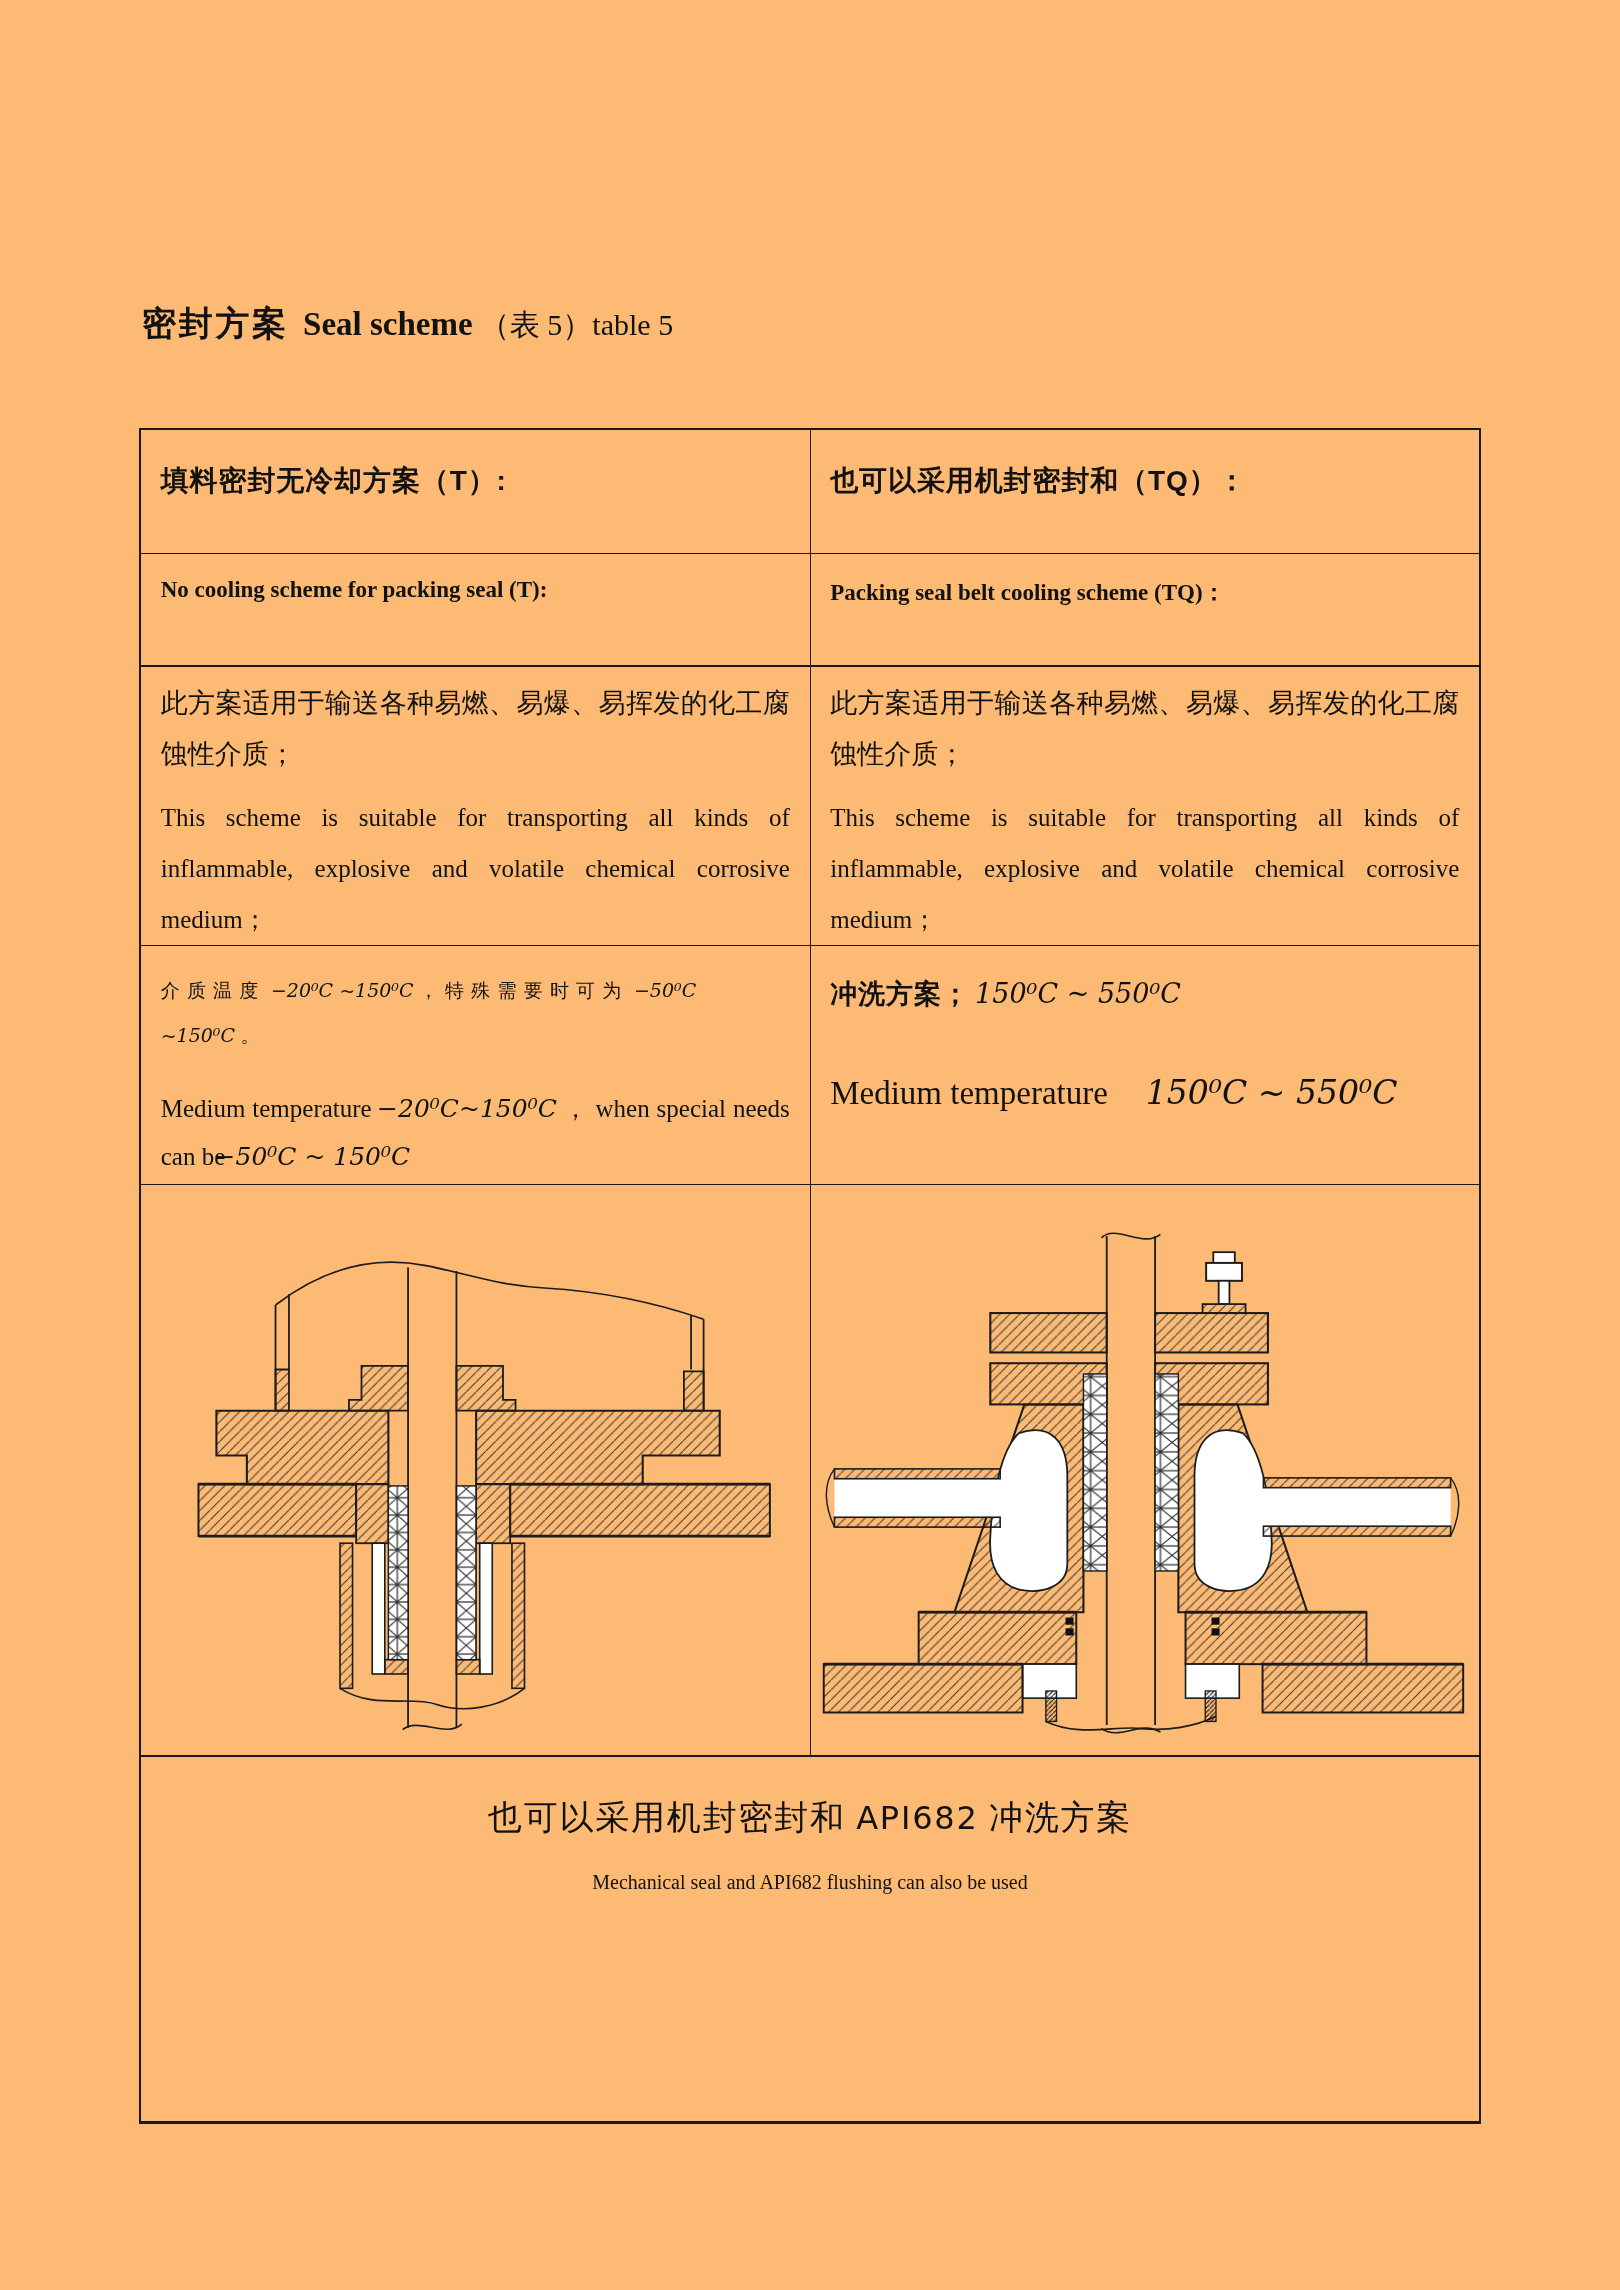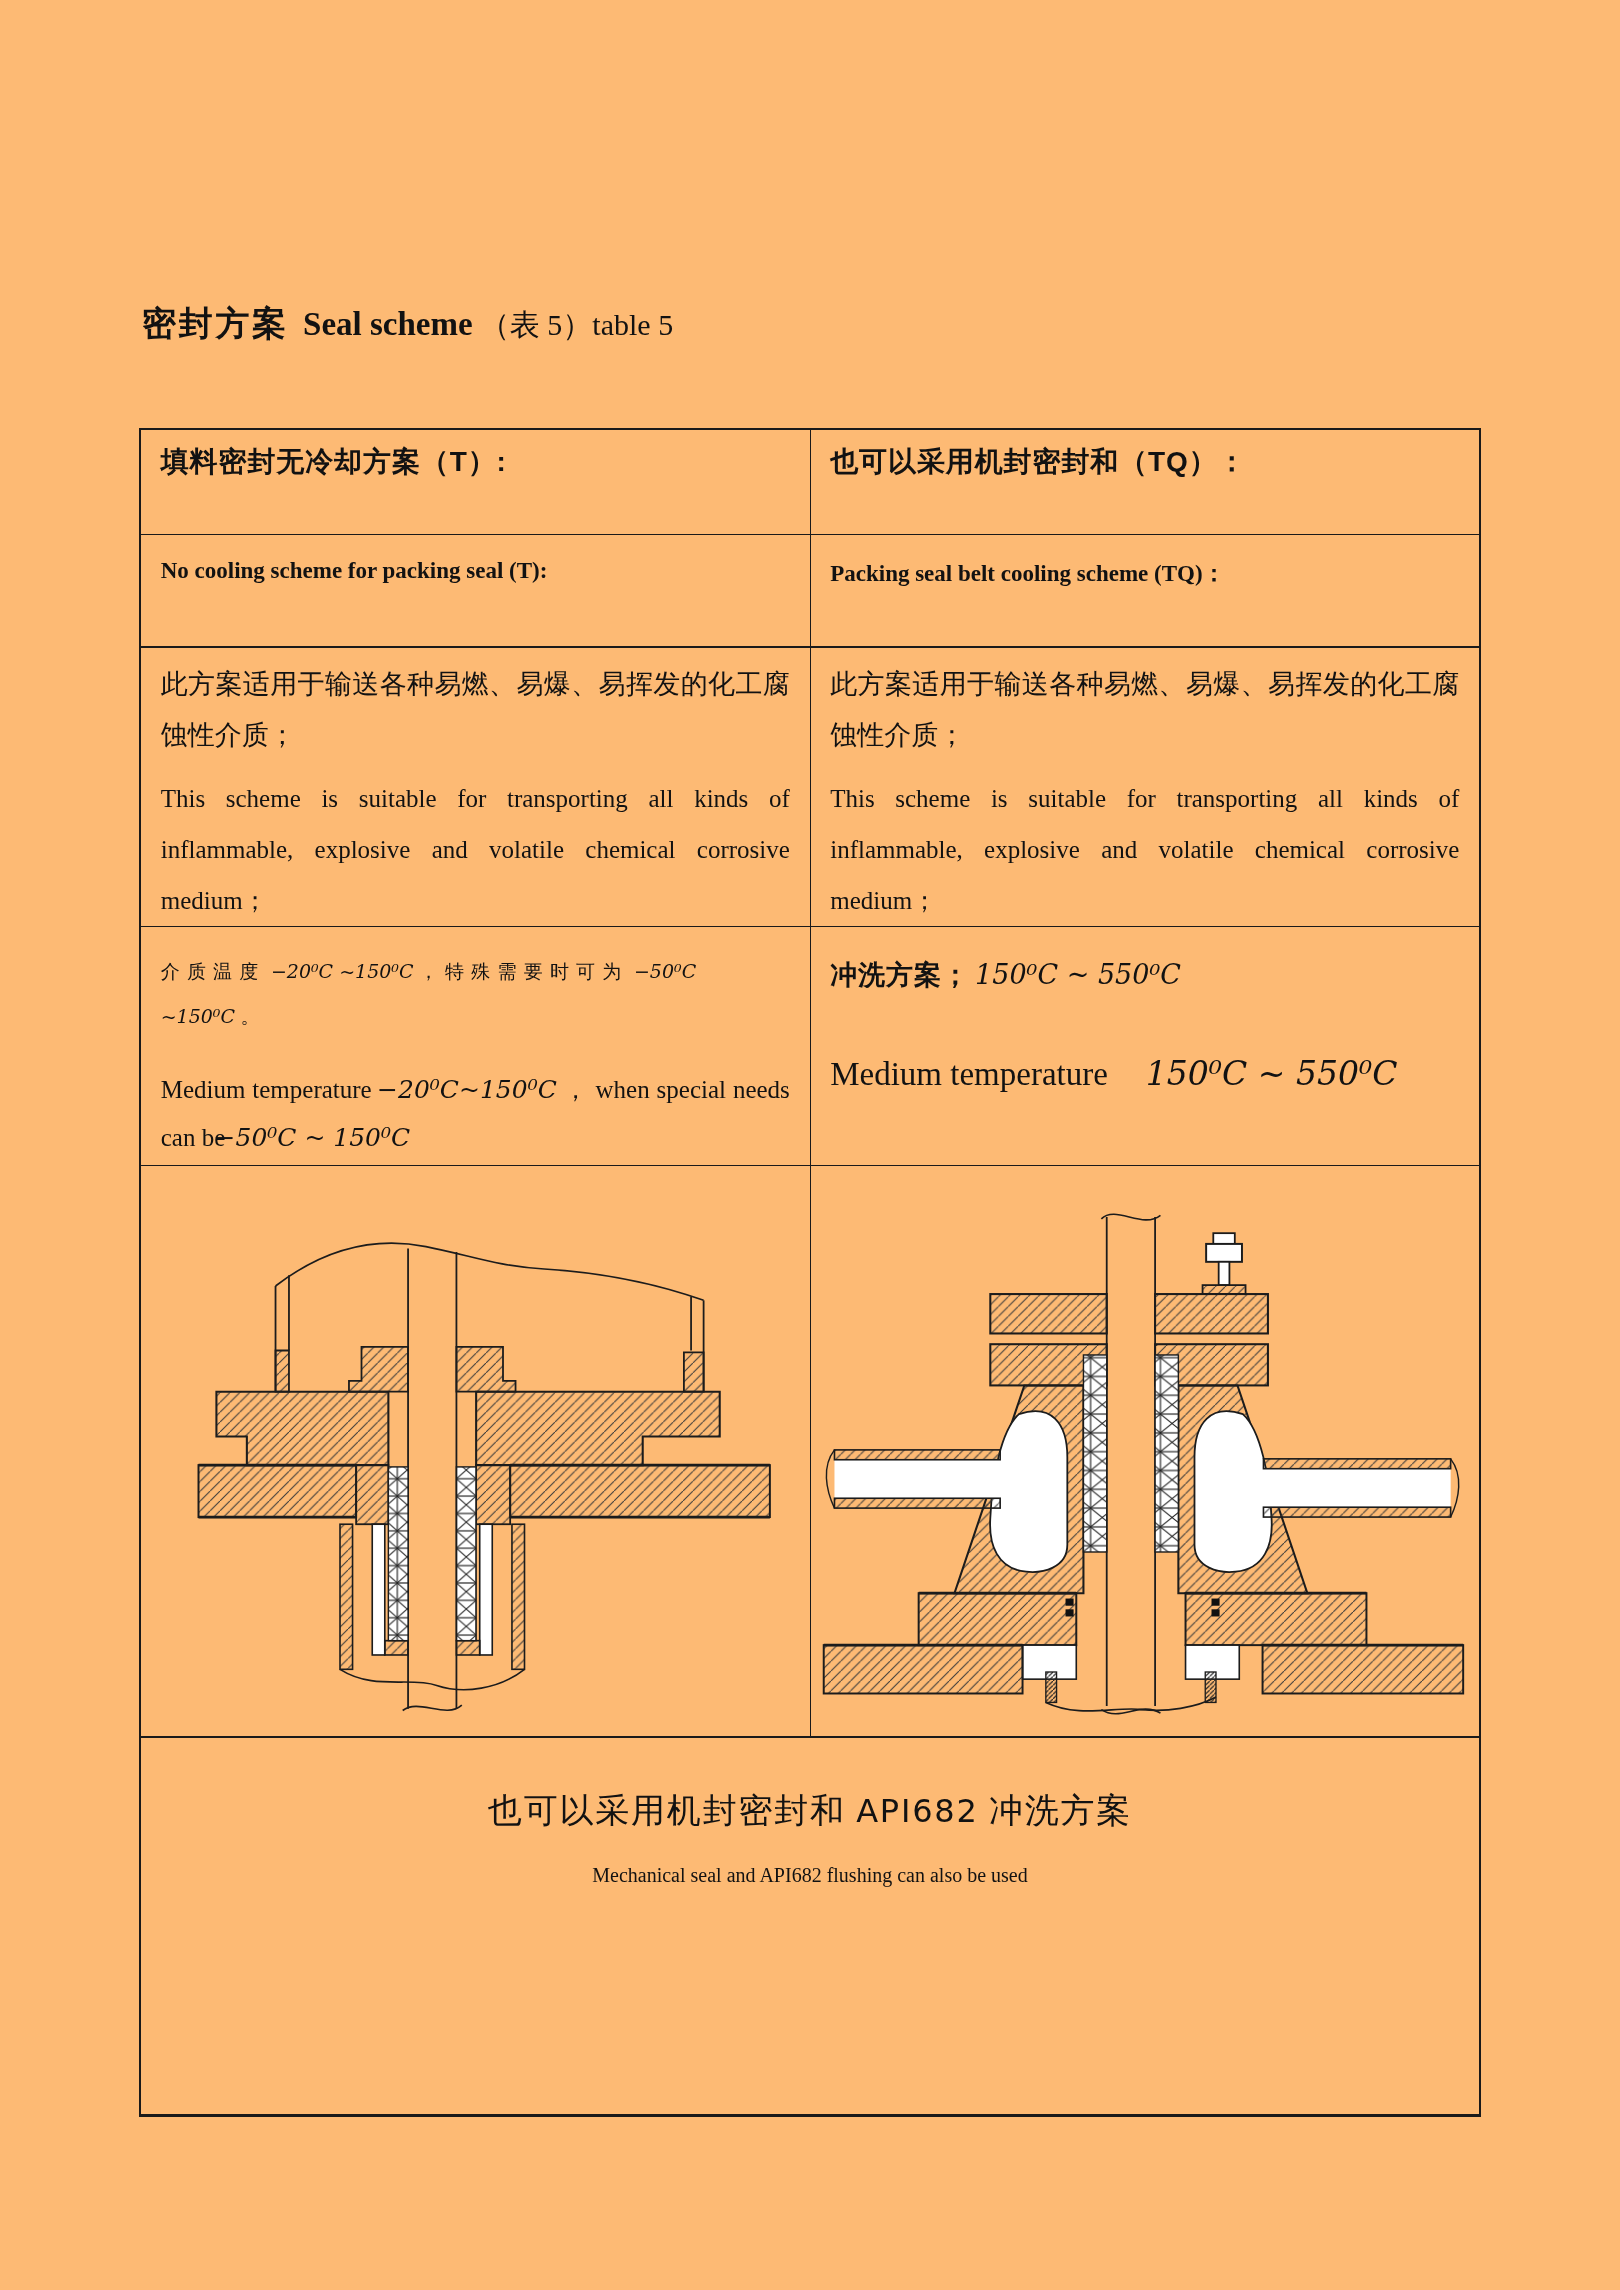--- a/index.html
+++ b/index.html
@@ -9,37 +9,37 @@
   .t-cn{font-family:"Liberation Sans","DejaVu Sans",sans-serif;font-weight:700;font-size:34px;letter-spacing:2.7px;}
   .t-en{font-weight:700;font-size:33px;margin-left:14.3px;}
   .t-suffix{font-size:30px;margin-left:7.2px;}
   table.seal{position:absolute;left:139px;top:428px;width:1342px;border-collapse:collapse;table-layout:fixed;
              border:2.7px solid #1a1a1a;}
   td{border:1.8px solid #1a1a1a;vertical-align:top;padding:0 19.7px;}
   tr.r2 td{border-bottom-width:2.7px;margin-left:46px;}
   tr.r5 td{border-bottom-width:2.7px;}
   tr.r6 td{border-bottom-width:3.6px;}
   .h-cn{font-family:"Liberation Sans","DejaVu Sans",sans-serif;font-weight:700;font-size:28px;
-        padding-top:13px;height:91px;letter-spacing:0.9px;}
+        padding-top:32px;height:91px;letter-spacing:0.9px;}
   .h-en{font-weight:700;font-size:23px;padding-top:23px;height:88px;}
   .desc-cell{height:278px;}
   .desc-cn{font-size:27px;line-height:51px;text-align:justify;margin-top:10.7px;}
   .desc-en{font-size:25px;line-height:51px;text-align:justify;margin-top:12.5px;word-spacing:2.7px;}
   .temp-cell{height:238px;}
   .temp-cn{font-size:19px;line-height:45px;margin-top:21.5px;}
   .temp-cn-r{font-size:27px;line-height:45px;margin-top:25px;}
   .spaced{letter-spacing:7.2px;}
   .cnb{font-family:"Liberation Sans","DejaVu Sans",sans-serif;font-weight:700;letter-spacing:0.9px;}
   .math{font-style:italic;font-family:"DejaVu Serif","Liberation Serif",serif;margin:0 5.4px;}
   .temp-en{font-size:25px;line-height:48px;margin-top:27px;text-align:justify;}
   .temp-en-r{font-size:33px;line-height:48px;margin-top:52px;}
   .gap{margin-left:38px;}
   .overlap{margin-left:-10.7px;}
   .diagram-cell{padding:0;height:570px;}
-  .footer-cell{text-align:center;padding-top:50px;height:326px;}
+  .footer-cell{text-align:center;padding-top:38px;height:326px;}
   .footer-cn{font-size:34px;letter-spacing:1.8px;}
   .api{font-family:"DejaVu Sans","Liberation Sans",sans-serif;font-size:32px;}
   .footer-en{font-size:20px;margin-top:30px;}
   .pagenum{position:absolute;left:0;right:0;top:2173px;text-align:center;
            font-family:"Liberation Sans","DejaVu Sans",sans-serif;font-size:24px;}
   svg{display:block;}
 </style>
 </head>
 <body>
 

